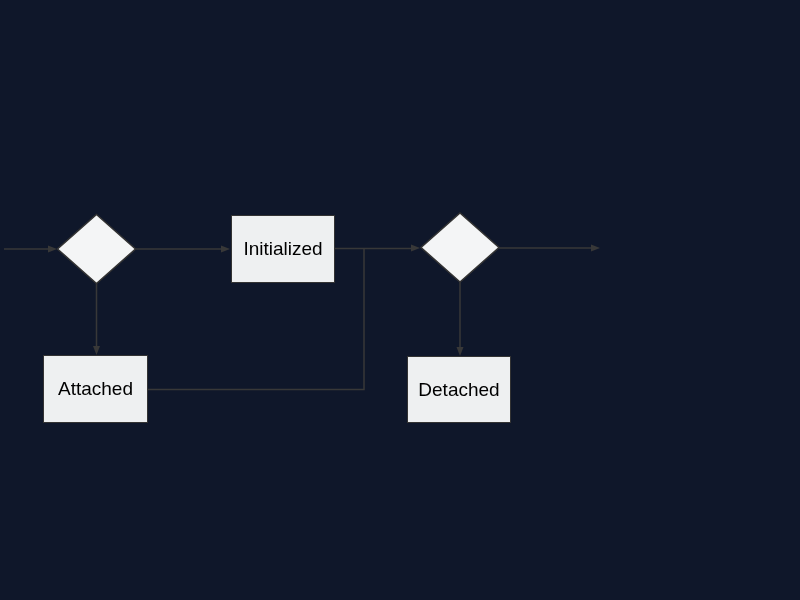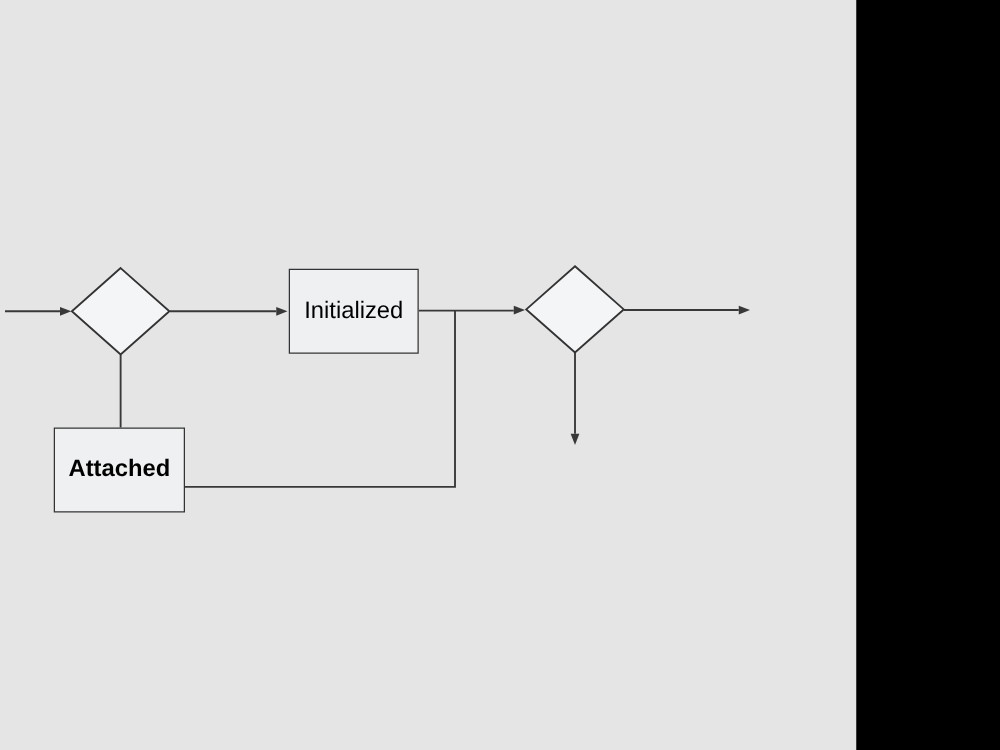--- a/index.html
+++ b/index.html
@@ -2,23 +2,23 @@
 <html><head>
 <meta charset="utf-8">
 <style>
   html, body {
     margin: 0;
     padding: 0;
     background: #000000;
   }
   .canvas {
     position: relative;
-    width: 685px;
+    width: 800px;
     height: 600px;
-    background: #e5e5e5;
+    background: #0f172a;
     overflow: hidden;
     font-family: "Liberation Sans", sans-serif;
   }
   .edge-layer {
     position: absolute;
     left: 0;
     top: 0;
     width: 800px;
     height: 600px;
   }
@@ -35,21 +35,21 @@
     white-space: nowrap;
   }
   .node-rect {
     background: #eef0f1;
   }
   .node-destroyed {
     background: #e89499;
     border-color: #6e3336;
   }
   .node-initialized { left: 231px; top: 215px; width: 104px; height: 68px; }
-  .node-attached    { left: 43px;  top: 342px; width: 105px; height: 68px; font-weight: bold; }
+  .node-attached    { left: 43px;  top: 355px; width: 105px; height: 68px; }
   .node-detached    { left: 407px; top: 356px; width: 104px; height: 67px; }
   .node-destroyed   { left: 601px; top: 215px; width: 107px; height: 66px; }
 </style>
 </head>
 <body>
 
 <div class="canvas">
 
   <svg class="edge-layer" width="800" height="600" viewBox="0 0 800 600" xmlns="http://www.w3.org/2000/svg">
 
@@ -84,15 +84,18 @@
   </svg>
 
   <div class="node node-rect node-initialized">
     <span>Initialized</span>
   </div>
 
   <div class="node node-rect node-attached">
     <span>Attached</span>
   </div>
 
+  <div class="node node-rect node-detached">
+    <span>Detached</span>
+  </div>
 
 
 </div>
 
 </body></html>

